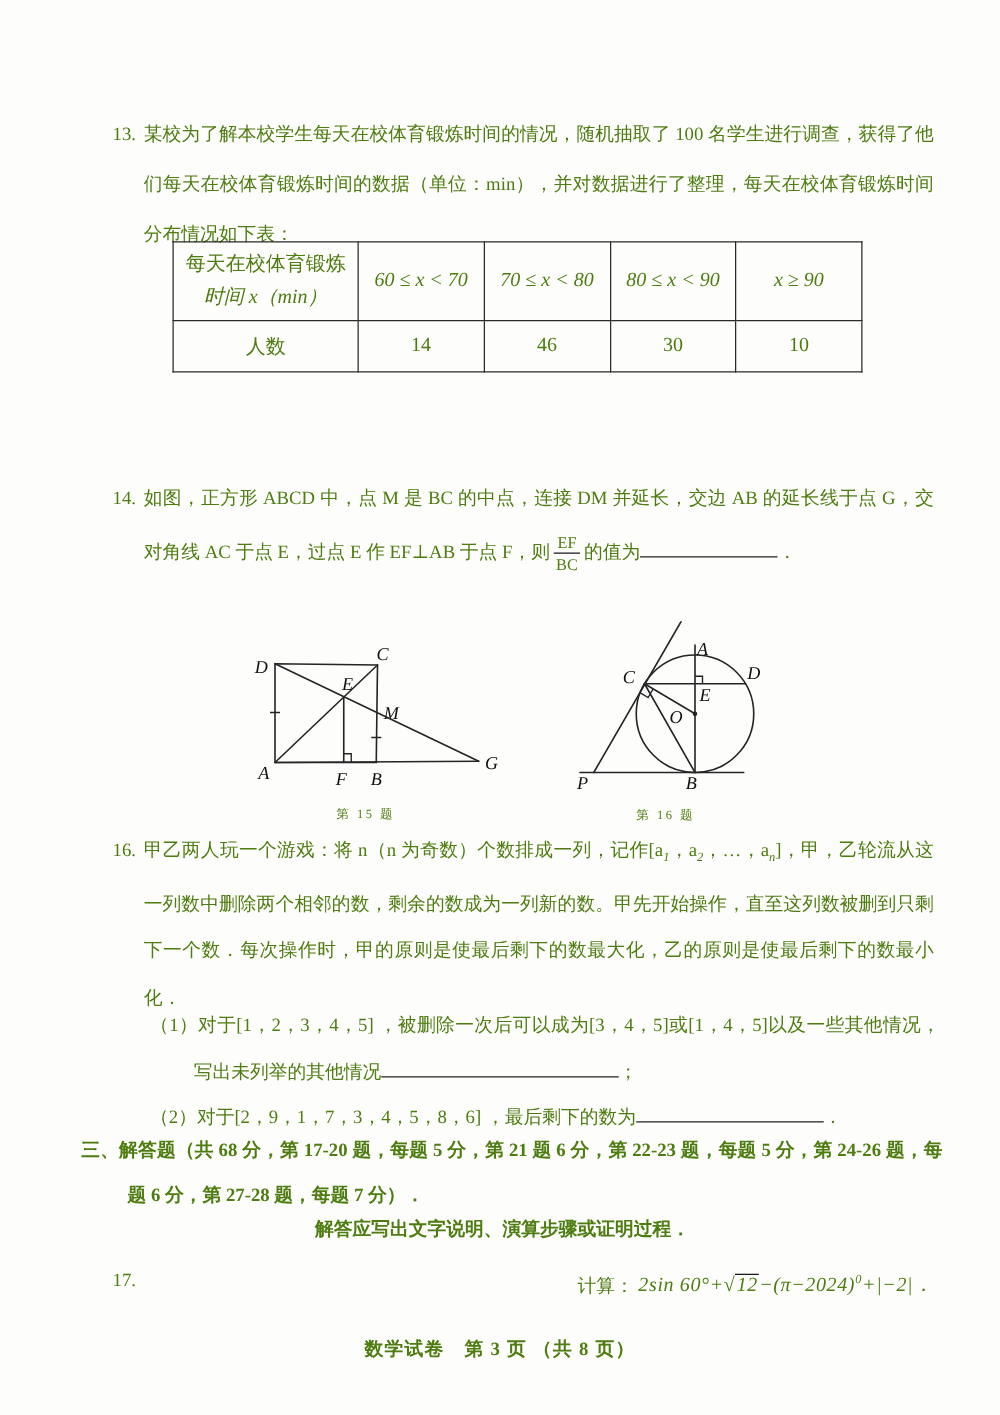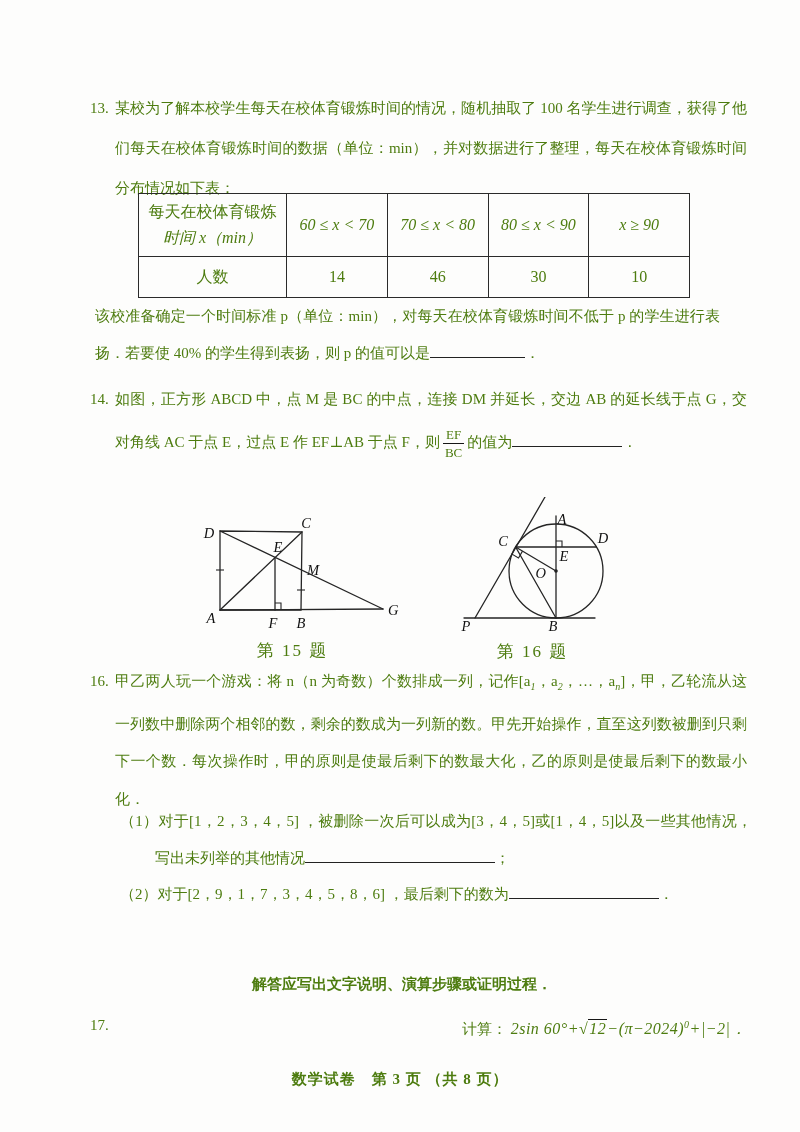--- a/index.html
+++ b/index.html
@@ -34,21 +34,21 @@
   table.qtable tr.dat td{height:40px;}
   .ital{font-style:italic;}
   
   .frac{display:inline-block;vertical-align:middle;text-align:center;font-size:13px;line-height:15px;margin:0 3px;}
   .frac .num{display:block;border-bottom:1.2px solid #161616;padding:0 3px 1px;}
   .frac .den{display:block;padding-top:1px;}
   
   .sqrt{white-space:nowrap;}
   .sqrt .rad{border-top:1.4px solid #161616;padding:0 1px;}
   .figure{position:absolute;text-align:center;}
-  .figcap{font-size:17px;margin-top:7px;letter-spacing:2px;text-align:center;line-height:16px;}
+  .figcap{font-size:10px;margin-top:7px;letter-spacing:2px;text-align:center;line-height:16px;}
   svg .ln{stroke:#252525;stroke-width:1.3;fill:none;stroke-linecap:round;}
   svg .thin{stroke:#252525;stroke-width:1.1;fill:none;}
   svg text{font-family:"Liberation Serif","DejaVu Serif",serif;font-style:italic;font-size:14.5px;fill:#111;}
   .footer{position:absolute;left:0;top:1070px;width:800px;text-align:center;font-size:15px;font-weight:bold;letter-spacing:1px;}
   sub{font-size:10px;}
   sup{font-size:10px;}
   .expr{font-size:16px;letter-spacing:0.5px;}
 </style>
 </head>
 <body>
@@ -74,23 +74,20 @@
     <tr class="dat">
       <td>人数</td>
       <td>14</td>
       <td>46</td>
       <td>30</td>
       <td>10</td>
     </tr>
   </tbody>
     </table>
 
-  <div class="blk fs lh37" style="left:95px;top:298px;width:625px;">
-    <span>该校准备确定一个时间标准 p（单位：min），对每天在校体育锻炼时间不低于 p 的学生进行表扬．若要使 40% 的学生得到表扬，则 p 的值可以是</span><span class="blank w95"></span><span>．</span>
-  </div>
 
   <div class="blk q fs lh43" style="left:90px;top:378px;width:632px;">
     <span class="qnum">14.</span><span>如图，正方形 ABCD 中，点 M 是 BC 的中点，连接 DM 并延长，交边 AB 的延长线于点 G，交对角线 AC 于点 E，过点 E 作 EF⊥AB 于点 F，则</span><span class="frac"><span class="num">EF</span><span class="den">BC</span></span><span>的值为</span><span class="blank w110"></span><span>．</span>
   </div>
 
 
   <div class="figure" style="left:185px;top:514px;width:215px;">
     <svg width="215" height="118" viewBox="0 0 215 118">
       <path class="ln" d="M35,17 L117,18 L116,96 L35,96 Z"></path>
       <path class="ln" d="M35,96 L117,18"></path>
@@ -140,20 +137,21 @@
   </div>
 
   <div class="blk fs lh37" style="left:120px;top:803px;width:597px;padding-left:35px;text-indent:-35px;">
     <span>（1）对于[1，2，3，4，5] ，被删除一次后可以成为[3，4，5]或[1，4，5]以及一些其他情况，写出未列举的其他情况</span><span class="blank w190"></span><span>；</span>
   </div>
 
   <div class="blk fs lh37" style="left:120px;top:876px;width:597px;">
     <span>（2）对于[2，9，1，7，3，4，5，8，6] ，最后剩下的数为</span><span class="blank w150"></span><span>．</span>
   </div>
 
+  <div class="blk fs lh36 bold" style="left:65px;top:903px;width:652px;padding-left:37px;text-indent:-37px;">三、解答题（共 68 分，第 17-20 题，每题 5 分，第 21 题 6 分，第 22-23 题，每题 5 分，第 24-26 题，每题 6 分，第 27-28 题，每题 7 分）．</div>
 
   <div class="blk fs lh36 bold" style="left:102px;top:966px;width:600px;text-align:center;">解答应写出文字说明、演算步骤或证明过程．</div>
 
   <div class="blk q fs lh40" style="left:90px;top:1005px;width:632px;text-align:right;">
     <span class="qnum">17.</span><span>计算：</span>
     <span class="expr ital"><span>2sin 60°+</span><span class="sqrt">√<span class="rad">12</span></span><span>−(π−2024)</span><sup>0</sup><span>+|−2|．</span></span>
   </div>
 
   <div class="footer">数学试卷　第 3 页 （共 8 页）</div>
 

